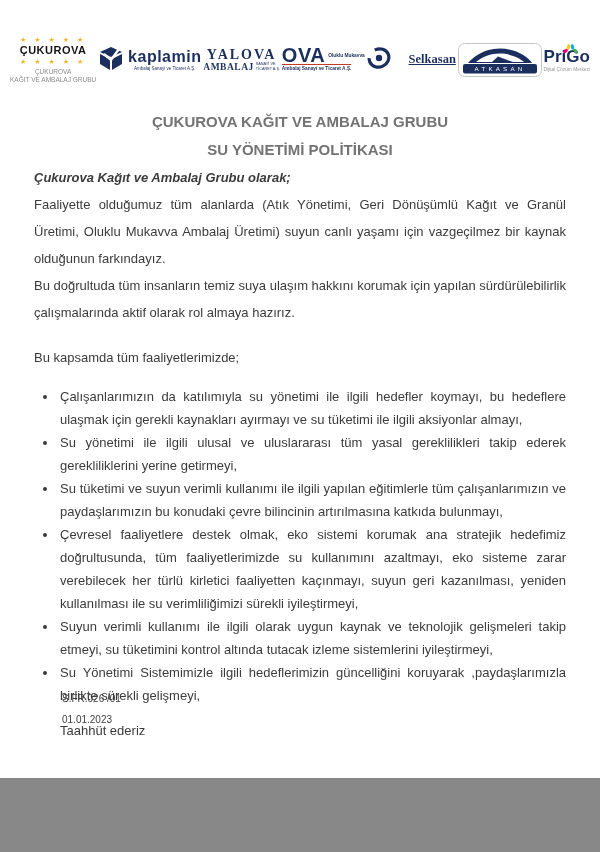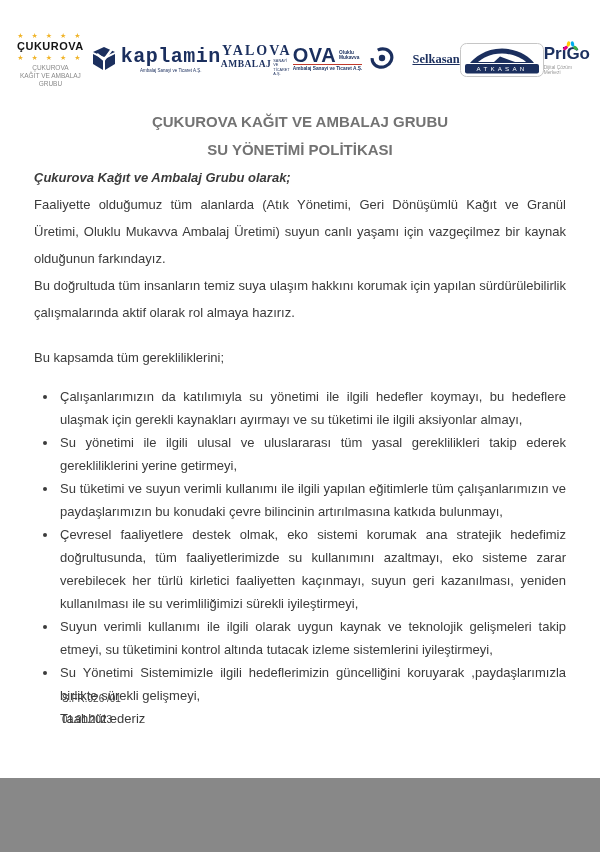--- a/index.html
+++ b/index.html
@@ -15,21 +15,21 @@
   }
   .logo { display:flex; flex-direction:column; align-items:center; line-height:1.1; }
   .navy { color:#1b2f5e; }
   
   .cukurova-stars { color:#f0b429; font-size:7px; letter-spacing:3px; line-height:7px; }
   .cukurova-name { font-weight:bold; color:#141414; font-size:11px; letter-spacing:.5px; margin:1px 0; font-stretch:condensed; }
   .cukurova-caption { color:#8a8a8a; font-size:6.5px; text-align:center; margin-top:3px; line-height:8px; }
   
   .logo-kaplamin { flex-direction:row; align-items:center; gap:4px; }
   .kaplamin-text { display:flex; flex-direction:column; align-items:center; }
-  .kaplamin-name { font-weight:bold; font-size:20px; letter-spacing:.5px;font-family:Liberation Mono, monospace; }
+  .kaplamin-name { font-weight:bold; font-size:16px; letter-spacing:.5px; }
   .kaplamin-caption { font-size:4.5px; margin-top:1px; }
   
   .yalova-name { font-family:"Liberation Serif", serif; font-weight:bold; font-size:14px; letter-spacing:2px; }
   .yalova-bottom { display:flex; align-items:flex-start; gap:2px; }
   .yalova-line2 { font-family:"Liberation Serif", serif; font-weight:bold; font-size:9.5px; letter-spacing:.5px; }
   .yalova-caption { font-size:3.8px; line-height:4.5px; text-align:left; }
   
   .logo-ova { align-items:flex-start; }
   .ova-top { display:flex; align-items:center; gap:3px; }
   .ova-name { font-weight:bold; font-size:20px; letter-spacing:.5px; line-height:14px; }
@@ -43,21 +43,21 @@
   .prigo-petals { position:absolute; left:17px; top:-7px; }
   .prigo-name { font-weight:bold; font-size:17px; letter-spacing:0; }
   .prigo-caption { font-size:4.8px; color:#9a9a9a; margin-top:1px; }
   
   .doc-title { text-align:center; margin-top:14px; }
   .doc-title div { font-weight:bold; color:#737373; font-size:15px; line-height:28px; }
   
   .salutation { margin-top:18px; font-weight:bold; font-style:italic; font-size:13px; line-height:26px; }
   .body-text p { margin:0; font-size:13px; line-height:27px; text-align:justify; }
   .body-text p.spaced { margin-top:18px; }
-  ul.policy-list { margin:14px 0 0 0; padding-left:24px; }
+  ul.policy-list { margin:14px 0 12px 0; padding-left:24px; }
   ul.policy-list li { font-size:13px; line-height:23px; text-align:justify; padding-left:2px; }
   .closing { margin-left:26px; font-size:13px; line-height:23px; }
   
   .doc-footer { position:absolute; left:62px; bottom:48px; font-size:10px; color:#3d3d3d; }
   .doc-footer div { line-height:21px; }
 </style>
 </head>
 <body>
 
 <div class="page">
@@ -146,21 +146,21 @@
 
   <div class="doc-title">
     <div>ÇUKUROVA KAĞIT VE AMBALAJ GRUBU</div>
     <div>SU YÖNETİMİ POLİTİKASI</div>
   </div>
 
   <div class="body-text">
     <p class="salutation">Çukurova Kağıt ve Ambalaj Grubu olarak;</p>
     <p>Faaliyette olduğumuz tüm alanlarda (Atık Yönetimi, Geri Dönüşümlü Kağıt  ve Granül Üretimi, Oluklu Mukavva Ambalaj Üretimi) suyun canlı yaşamı için vazgeçilmez bir kaynak olduğunun farkındayız.</p>
     <p>Bu doğrultuda tüm insanların temiz suya ulaşım hakkını korumak için yapılan sürdürülebilirlik çalışmalarında  aktif olarak rol almaya hazırız.</p>
-    <p class="spaced">Bu kapsamda tüm  gerekliliklerini;</p>
+    <p class="spaced">Bu kapsamda tüm  faaliyetlerimizde;</p>
 
     <ul class="policy-list">
       <li>Çalışanlarımızın da katılımıyla  su yönetimi ile ilgili hedefler koymayı, bu hedeflere ulaşmak için gerekli kaynakları ayırmayı ve  su tüketimi ile ilgili aksiyonlar almayı,</li>
       <li>Su yönetimi ile ilgili ulusal ve uluslararası  tüm yasal gereklilikleri takip ederek gerekliliklerini yerine getirmeyi,</li>
       <li>Su tüketimi ve suyun verimli kullanımı ile ilgili  yapılan eğitimlerle tüm çalışanlarımızın  ve paydaşlarımızın bu konudaki çevre bilincinin artırılmasına katkıda bulunmayı,</li>
       <li>Çevresel faaliyetlere destek olmak, eko sistemi korumak ana stratejik hedefimiz doğrultusunda, tüm faaliyetlerimizde su kullanımını azaltmayı, eko sisteme zarar verebilecek her türlü kirletici faaliyetten kaçınmayı, suyun geri kazanılması, yeniden kullanılması ile su verimliliğimizi sürekli  iyileştirmeyi,</li>
       <li>Suyun verimli kullanımı ile ilgili olarak uygun kaynak ve teknolojik gelişmeleri takip etmeyi, su tüketimini kontrol altında tutacak izleme sistemlerini iyileştirmeyi,</li>
       <li>Su Yönetimi Sistemimizle ilgili hedeflerimizin güncelliğini koruyarak ,paydaşlarımızla birlikte sürekli  gelişmeyi,</li>
     </ul>
 

